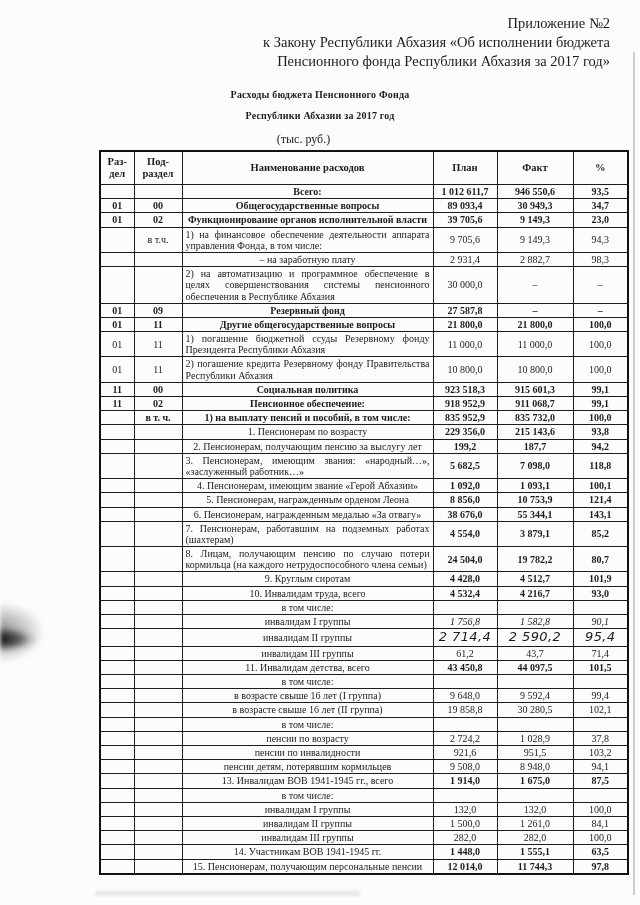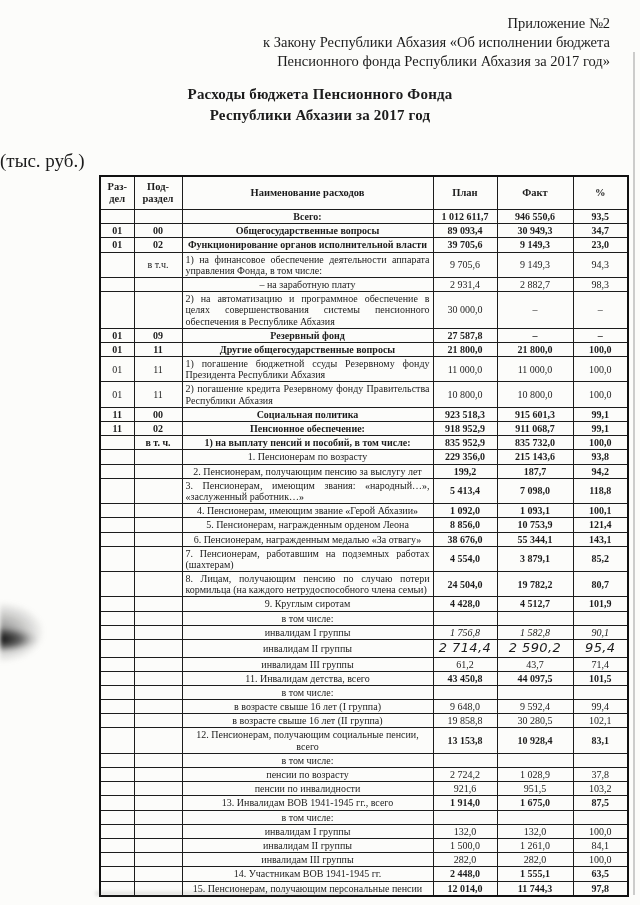--- a/index.html
+++ b/index.html
@@ -18,28 +18,28 @@
     padding-top:14px;
     margin-right:30px;
     text-align:right;
     font-size:14.5px;
     line-height:19px;
   }
   .doc-title {
     margin-top:13px;
     text-align:center;
     font-weight:bold;
-    font-size:15px;
+    font-size:10px;
     line-height:21px;
     letter-spacing:0.2px;
   }
   .units {
-    text-align:left;
-    margin:24px 33px 3px 0;
-    font-size:19px;
+    text-align:center;
+    margin:6px 33px 3px 0;
+    font-size:12px;
   }
   table.budget {
     border-collapse:collapse;
     table-layout:fixed;
     width:528px;
     margin-left:99px;
     font-size:10px;
     border:2px solid #111;
   }
   table.budget th, table.budget td {
@@ -252,21 +252,21 @@
           <td class="c"></td>
           <td class="name">2. Пенсионерам, получающим пенсию за выслугу лет</td>
           <td class="c b">199,2</td>
           <td class="c b">187,7</td>
           <td class="c b">94,2</td>
         </tr>
         <tr>
           <td class="c"></td>
           <td class="c"></td>
           <td class="name just">3. Пенсионерам, имеющим звания: «народный…», «заслуженный работник…»</td>
-          <td class="c b">5 413,4</td>
+          <td class="c b">5 682,5</td>
           <td class="c b">7 098,0</td>
           <td class="c b">118,8</td>
         </tr>
         <tr>
           <td class="c"></td>
           <td class="c"></td>
           <td class="name">4. Пенсионерам, имеющим звание «Герой Абхазии»</td>
           <td class="c b">1 092,0</td>
           <td class="c b">1 093,1</td>
           <td class="c b">100,1</td>
@@ -307,20 +307,28 @@
           <td class="c"></td>
           <td class="c"></td>
           <td class="name">9. Круглым сиротам</td>
           <td class="c b">4 428,0</td>
           <td class="c b">4 512,7</td>
           <td class="c b">101,9</td>
         </tr>
         <tr>
           <td class="c"></td>
           <td class="c"></td>
+          <td class="name">10. Инвалидам труда, всего</td>
+          <td class="c b">4 532,4</td>
+          <td class="c b">4 216,7</td>
+          <td class="c b">93,0</td>
+        </tr>
+        <tr>
+          <td class="c"></td>
+          <td class="c"></td>
           <td class="name ind">в том числе:</td>
           <td class="c"></td>
           <td class="c"></td>
           <td class="c"></td>
         </tr>
         <tr>
           <td class="c"></td>
           <td class="c"></td>
           <td class="name">инвалидам I группы</td>
           <td class="c ital">1 756,8</td>
@@ -371,28 +379,20 @@
           <td class="c"></td>
           <td class="c"></td>
           <td class="name">в возрасте свыше 16 лет (II группа)</td>
           <td class="c">19 858,8</td>
           <td class="c">30 280,5</td>
           <td class="c">102,1</td>
         </tr>
         <tr>
           <td class="c"></td>
           <td class="c"></td>
-          <td class="name">12. Пенсионерам, получающим социальные пенсии, всего</td>
-          <td class="c b">13 153,8</td>
-          <td class="c b">10 928,4</td>
-          <td class="c b">83,1</td>
-        </tr>
-        <tr>
-          <td class="c"></td>
-          <td class="c"></td>
           <td class="name ind">в том числе:</td>
           <td class="c"></td>
           <td class="c"></td>
           <td class="c"></td>
         </tr>
         <tr>
           <td class="c"></td>
           <td class="c"></td>
           <td class="name">пенсии по возрасту</td>
           <td class="c">2 724,2</td>
@@ -403,20 +403,28 @@
           <td class="c"></td>
           <td class="c"></td>
           <td class="name">пенсии по инвалидности</td>
           <td class="c">921,6</td>
           <td class="c">951,5</td>
           <td class="c">103,2</td>
         </tr>
         <tr>
           <td class="c"></td>
           <td class="c"></td>
+          <td class="name">пенсии детям, потерявшим кормильцев</td>
+          <td class="c">9 508,0</td>
+          <td class="c">8 948,0</td>
+          <td class="c">94,1</td>
+        </tr>
+        <tr>
+          <td class="c"></td>
+          <td class="c"></td>
           <td class="name">13. Инвалидам ВОВ 1941-1945 гг., всего</td>
           <td class="c b">1 914,0</td>
           <td class="c b">1 675,0</td>
           <td class="c b">87,5</td>
         </tr>
         <tr>
           <td class="c"></td>
           <td class="c"></td>
           <td class="name ind">в том числе:</td>
           <td class="c"></td>
@@ -444,21 +452,21 @@
           <td class="c"></td>
           <td class="name">инвалидам III группы</td>
           <td class="c">282,0</td>
           <td class="c">282,0</td>
           <td class="c">100,0</td>
         </tr>
         <tr>
           <td class="c"></td>
           <td class="c"></td>
           <td class="name">14. Участникам ВОВ 1941-1945 гг.</td>
-          <td class="c b">2 448,0</td>
+          <td class="c b">1 448,0</td>
           <td class="c b">1 555,1</td>
           <td class="c b">63,5</td>
         </tr>
         <tr>
           <td class="c"></td>
           <td class="c"></td>
           <td class="name">15. Пенсионерам, получающим персональные пенсии</td>
           <td class="c b">12 014,0</td>
           <td class="c b">11 744,3</td>
           <td class="c b">97,8</td>

